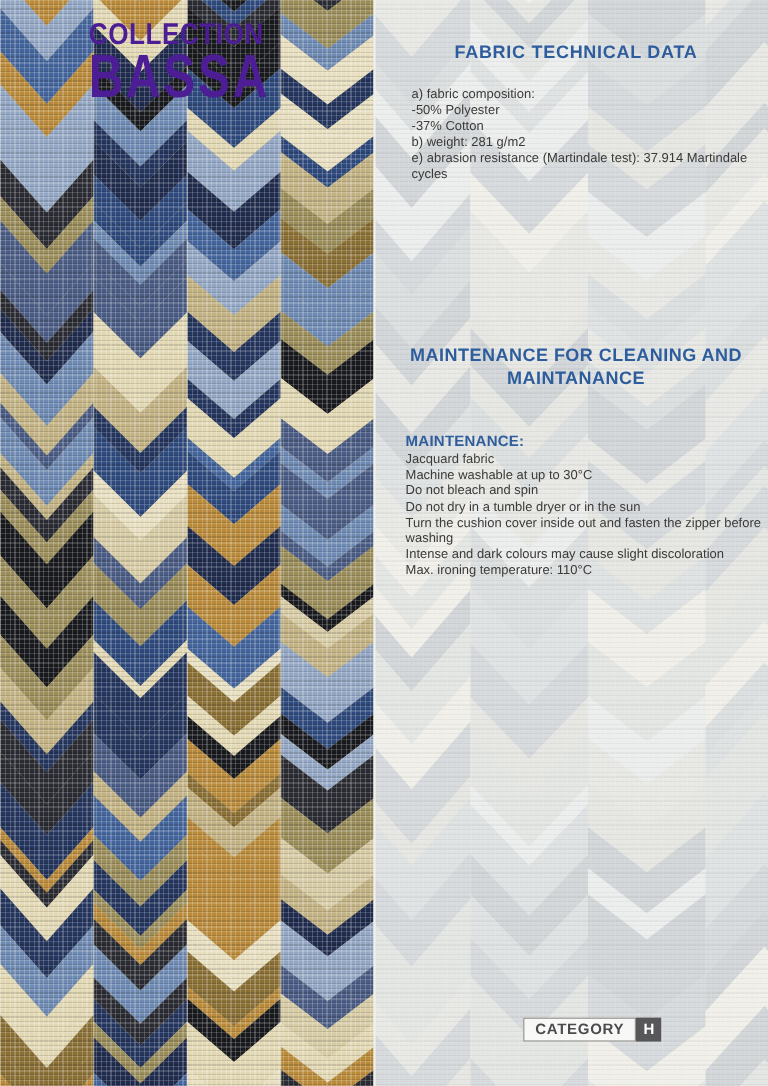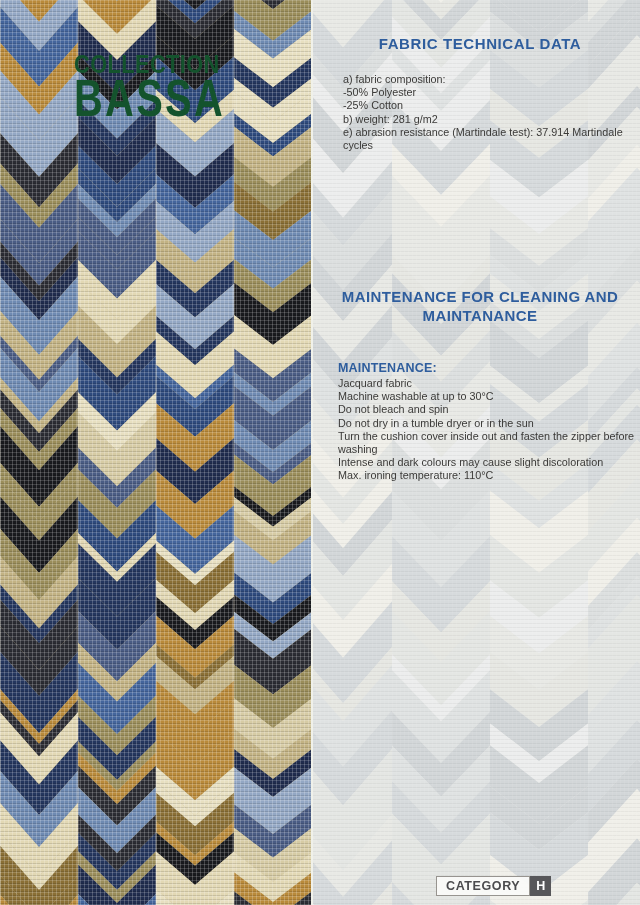--- a/index.html
+++ b/index.html
@@ -17,39 +17,39 @@
 
   
   .photo{position:absolute;left:0;top:0;width:311px;height:905px;z-index:3;border-right:2px solid #f0f1ea;}
   .tex{position:absolute;inset:0;pointer-events:none;
     background:
       repeating-linear-gradient(90deg, rgba(255,255,255,.20) 0 1px, rgba(255,255,255,0) 1px 4px),
       repeating-linear-gradient(0deg, rgba(255,255,255,.16) 0 1px, rgba(0,0,0,.12) 1px 2px, rgba(0,0,0,0) 2px 4px);
   }
 
   
-  .title-block{position:absolute;left:74px;top:51px;z-index:4;color:#14532d;white-space:nowrap;}
+  .title-block{position:absolute;left:74px;top:16px;z-index:4;color:#4c1d95;white-space:nowrap;}
   .collection-label{font-size:25px;font-weight:700;letter-spacing:.5px;line-height:26px;
     transform:scaleX(.87);transform-origin:left center;}
   .collection-name{font-size:51px;font-weight:700;letter-spacing:3px;line-height:44px;
     transform:scaleX(.78);transform-origin:left center;}
 
   
   .content{position:absolute;left:325px;top:0;width:310px;height:905px;z-index:2;color:var(--body,#3b3a38);}
   .fabric-title{position:absolute;top:35px;left:0;width:100%;margin:0;text-align:center;
     font-size:15px;font-weight:700;letter-spacing:.6px;color:var(--blue,#2e5d9d);}
   .tech-list{position:absolute;top:73px;left:18px;width:293px;font-size:10.8px;line-height:13.2px;}
   .instructions-title{position:absolute;top:287px;left:0;width:100%;margin:0;text-align:center;
     font-size:15px;font-weight:700;line-height:19px;letter-spacing:.4px;color:var(--blue,#2e5d9d);}
   .maintenance{position:absolute;top:361px;left:13px;width:306px;}
   .maintenance-heading{margin:0 0 2px 0;font-size:12.5px;font-weight:700;letter-spacing:.2px;color:var(--blue,#2e5d9d);}
   .care-list{font-size:10.8px;line-height:13.2px;}
 
   
-  .category-badge{position:absolute;left:436px;top:876px;z-index:3;display:flex;align-items:stretch;
+  .category-badge{position:absolute;left:436px;top:848px;z-index:3;display:flex;align-items:stretch;
     font-weight:700;font-size:12.5px;}
   .category-label{border:1px solid var(--badge-border,#97948f);background:rgba(251,251,249,.92);
     color:#4b4b4d;padding:0 9px;line-height:18px;letter-spacing:.6px;}
   .category-value{background:var(--badge-dark,#57575a);color:#fff;width:21px;text-align:center;line-height:20px;}
 </style>
 </head>
 <body>
 
 <div class="watermark">
   <svg id="wm" preserveAspectRatio="none" viewBox="0 0 640 905">
@@ -288,21 +288,21 @@
     </svg>
   <div class="tex"></div>
 </div>
 
 <div class="content">
   <h1 class="fabric-title">FABRIC TECHNICAL DATA</h1>
 
   <div class="tech-list">
     <div>a) fabric composition:</div>
     <div>-50% Polyester</div>
-    <div>-25% Cotton</div>
+    <div>-37% Cotton</div>
     <div>b) weight: 281 g/m2</div>
     <div>e) abrasion resistance (Martindale test): 37.914 Martindale cycles</div>
   </div>
 
   <h2 class="instructions-title">MAINTENANCE FOR CLEANING AND MAINTANANCE</h2>
 
   <div class="maintenance">
     <h3 class="maintenance-heading">MAINTENANCE:</h3>
     <div class="care-list">
       <div>Jacquard fabric</div>

